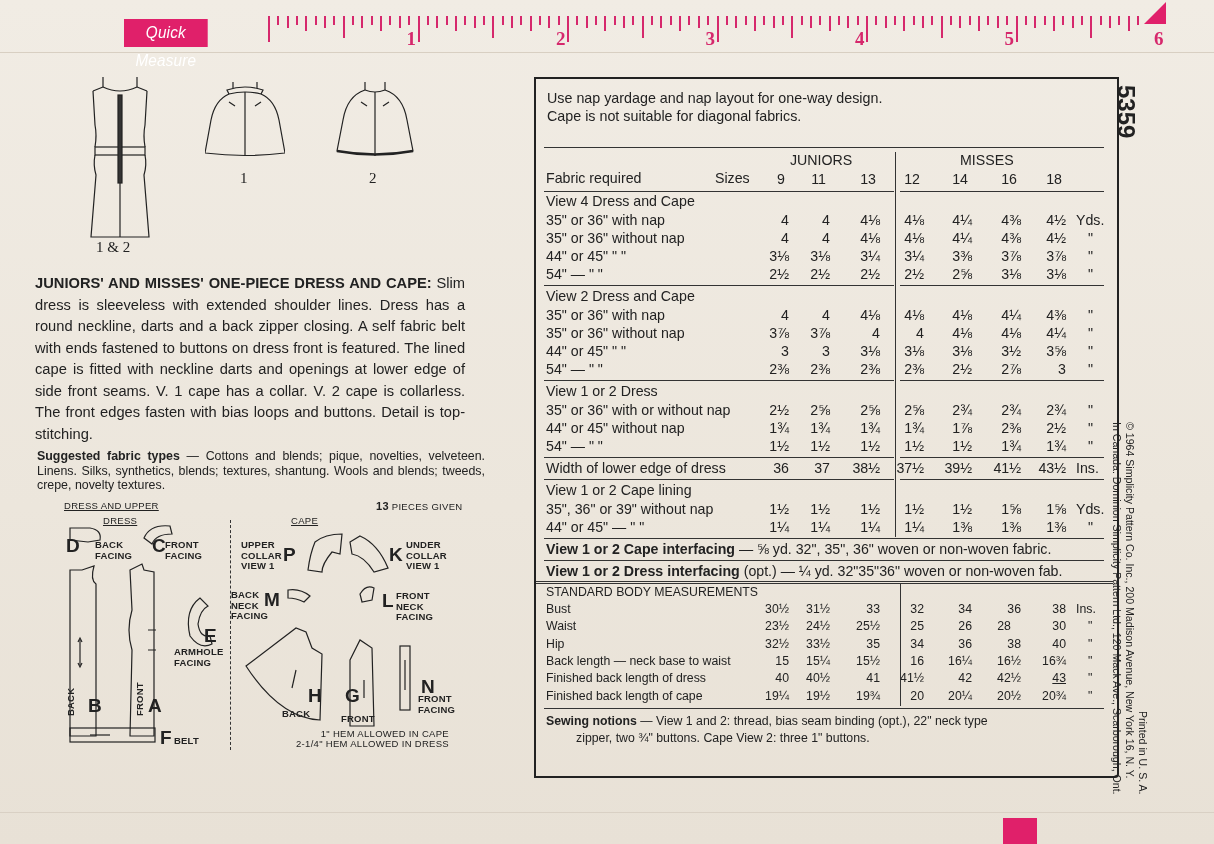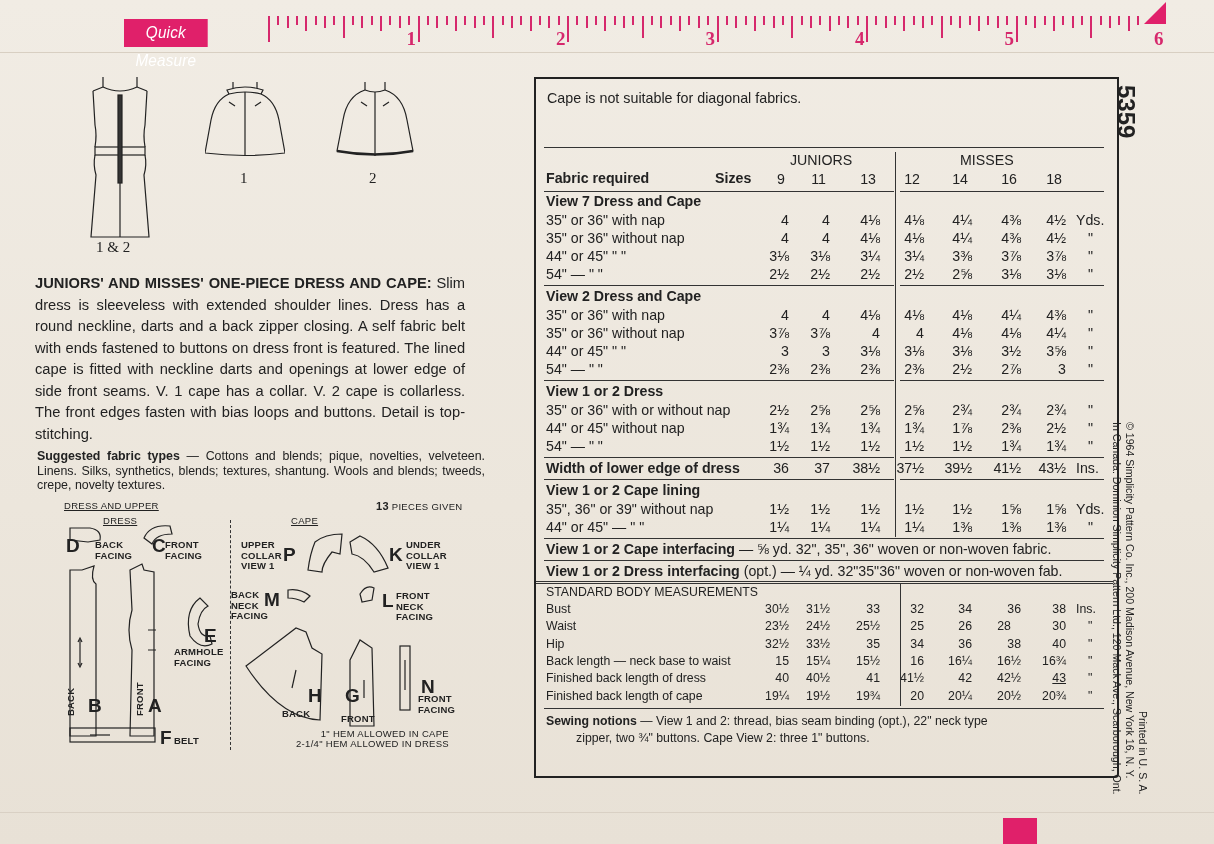--- a/index.html
+++ b/index.html
@@ -28,21 +28,21 @@
   .plabel{position:absolute;font-size:9.5px;line-height:10.5px;font-weight:bold;letter-spacing:0.2px;}
   .pletter{position:absolute;font-size:19px;font-weight:bold;}
   .hem{position:absolute;left:296px;top:729px;font-size:9.5px;line-height:10px;text-align:right;letter-spacing:0.3px;}
   .dash-divider{position:absolute;left:230px;top:520px;width:0;height:230px;border-left:1.5px dashed #333;}
   
   .box{position:absolute;left:534px;top:77px;width:581px;height:697px;border:2px solid #222;border-radius:0 0 4px 0;}
   .notes{position:absolute;left:547px;top:90px;font-size:14.3px;line-height:17.5px;color:#222;}
   .hline{position:absolute;height:1px;background:#333;}
   .vline{position:absolute;width:1px;background:#333;}
   .cell{position:absolute;font-size:14.2px;white-space:nowrap;}
-  .cell.b{font-weight:bold;}
+  .cell.b{font-weight:normal;}
   .num{position:absolute;font-size:14.2px;text-align:right;white-space:nowrap;}
   .unit{position:absolute;font-size:14.2px;white-space:nowrap;}
   .small{font-size:12.3px;}
   .pattern-no{position:absolute;left:1110px;top:85px;font-size:24px;font-weight:bold;transform:rotate(90deg);transform-origin:left top;left:1140px;}
   .copyright{position:absolute;left:1149px;top:422px;font-size:10.6px;line-height:13px;transform:rotate(90deg);transform-origin:left top;white-space:nowrap;}
   .copyright .r{display:block;text-align:right;width:100%;}
 </style>
 </head>
 <body>
 
@@ -274,38 +274,39 @@
 <div class="pletter" style="left:421px;top:676px">N</div>
 <div class="plabel" style="left:418px;top:694px;width:42px">FRONT FACING</div>
 
 <div class="hem">
   <div>1" HEM ALLOWED IN CAPE</div>
   <div>2-1/4" HEM ALLOWED IN DRESS</div>
 </div>
 
 <div class="box"></div>
 <div class="notes">
+  <div>Use nap yardage and nap layout for one-way design.</div>
   <div>Cape is not suitable for diagonal fabrics.</div>
 </div>
 <div id="table">
     <div class="hline" style="left: 544px; top: 147px; width: 560px;"></div>
     <div class="cell" style="left: 790px; top: 152px;">JUNIORS</div>
     <div class="cell" style="left: 960px; top: 152px;">MISSES</div>
     <div class="cell b" style="left: 546px; top: 170px;">Fabric required</div>
     <div class="cell b" style="left: 715px; top: 170px;">Sizes</div>
     <div class="num" style="left: 755px; top: 171px; width: 30px;">9</div>
     <div class="num" style="left: 796px; top: 171px; width: 30px;">11</div>
     <div class="num" style="left: 846px; top: 171px; width: 30px;">13</div>
     <div class="num" style="left: 890px; top: 171px; width: 30px;">12</div>
     <div class="num" style="left: 938px; top: 171px; width: 30px;">14</div>
     <div class="num" style="left: 987px; top: 171px; width: 30px;">16</div>
     <div class="num" style="left: 1032px; top: 171px; width: 30px;">18</div>
     <div class="hline" style="left: 544px; top: 191px; width: 350px;"></div>
     <div class="hline" style="left: 900px; top: 191px; width: 204px;"></div>
-    <div class="cell b" style="left: 546px; top: 193px;">View 7   Dress and Cape</div>
+    <div class="cell b" style="left: 546px; top: 193px;">View 4   Dress and Cape</div>
     <div class="cell" style="left: 546px; top: 212px;">35" or 36" with nap</div>
     <div class="num" style="left: 755px; top: 212px; width: 34px;">4</div>
     <div class="num" style="left: 796px; top: 212px; width: 34px;">4</div>
     <div class="num" style="left: 846px; top: 212px; width: 34px;">4⅛</div>
     <div class="num" style="left: 890px; top: 212px; width: 34px;">4⅛</div>
     <div class="num" style="left: 938px; top: 212px; width: 34px;">4¼</div>
     <div class="num" style="left: 987px; top: 212px; width: 34px;">4⅜</div>
     <div class="num" style="left: 1032px; top: 212px; width: 34px;">4½</div>
     <div class="unit" style="left: 1076px; top: 212px;">Yds.</div>
     <div class="cell" style="left: 546px; top: 230px;">35" or 36" without nap</div>

